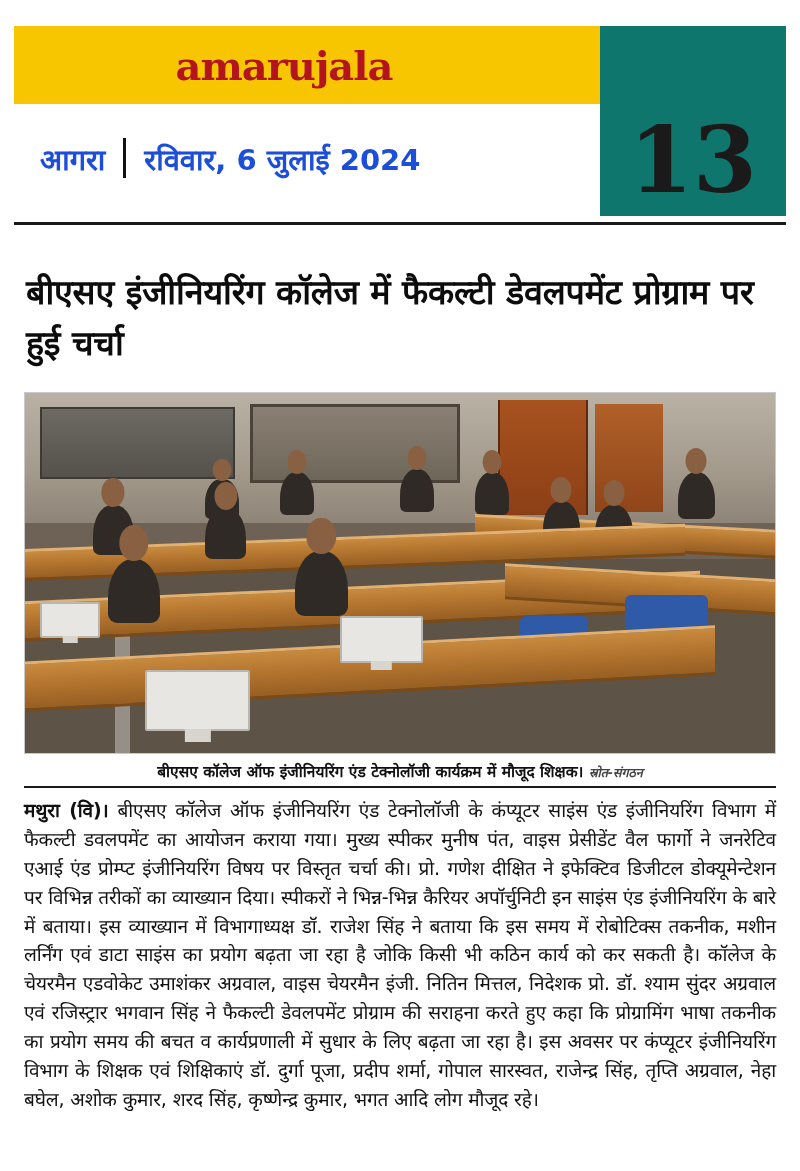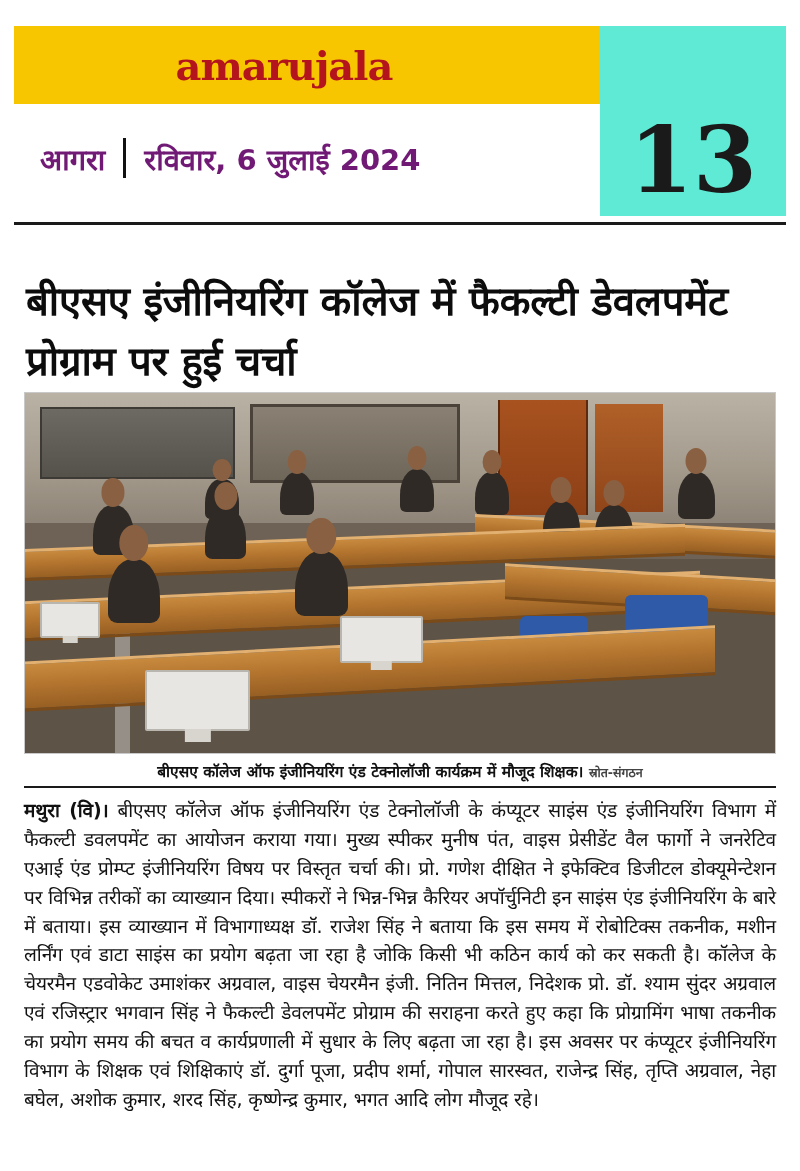--- a/index.html
+++ b/index.html
@@ -35,21 +35,21 @@
     color: #b4141b;
     white-space: nowrap;
   }
   .logo-dotcom { color: #1a1a1a; }
 
   
   .pagenum-block {
     position: absolute;
     left: 600px; top: 26px;
     width: 186px; height: 190px;
-    background: #5eead4;
+    background: #0f766e;
   }
   .pagenum {
     position: absolute;
     left: 0; top: 78px;
     width: 186px; height: 112px;
     display: flex; align-items: center; justify-content: center;
     font-family: "DejaVu Serif", serif;
     font-weight: bold;
     font-size: 92px;
     color: #1a1a1a;
@@ -58,21 +58,21 @@
 
   
   .dateline {
     position: absolute;
     left: 40px; top: 130px;
     width: 540px; height: 56px;
     display: flex; align-items: center;
     font-family: "DejaVu Sans", sans-serif;
     font-weight: bold;
     font-size: 29px;
-    color: #701a75;
+    color: #1d4ed8;
     white-space: nowrap;
   }
   .dateline .city { margin-right: 18px; }
   .dateline .sep {
     display: inline-block;
     width: 3px; height: 40px;
     background: #111;
     margin-right: 18px;
   }
 
@@ -83,21 +83,21 @@
     background: #1a1a1a;
   }
 
   
   .headline {
     position: absolute;
     left: 26px; top: 244px;
     width: 740px;
     font-family: "DejaVu Sans", sans-serif;
     font-weight: bold;
-    font-size: 40px;
+    font-size: 34px;
     line-height: 1.5;
     color: #0c0c0c;
     letter-spacing: -0.2px;
   }
 
   
   .photo-wrap {
     position: absolute;
     left: 24px; top: 392px;
     width: 752px; height: 362px;
@@ -189,20 +189,21 @@
     left: 24px; top: 760px;
     width: 752px;
     text-align: center;
     font-family: "DejaVu Sans", sans-serif;
     font-weight: bold;
     font-size: 15.5px;
     color: #111;
   }
   .caption .credit {
     font-weight: bold;
+    font-style: italic;
     font-size: 12.5px;
     color: #444;
   }
   .caption-rule {
     position: absolute;
     left: 24px; top: 786px;
     width: 752px; height: 2px;
     background: #1a1a1a;
   }
 

